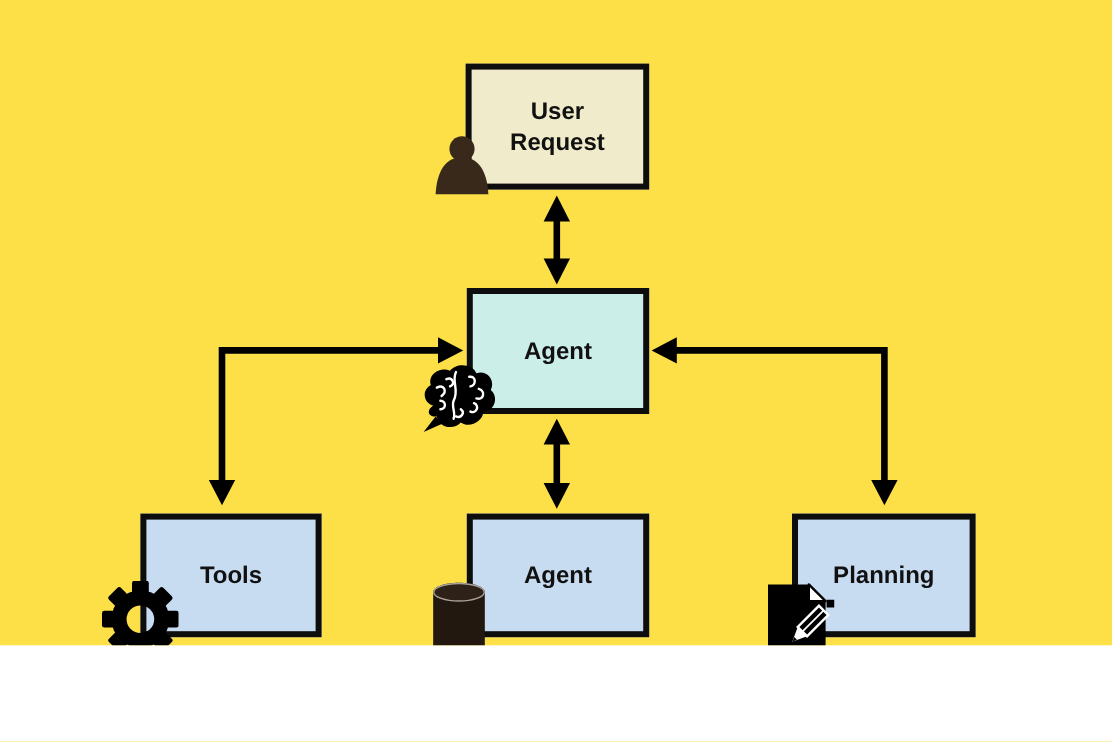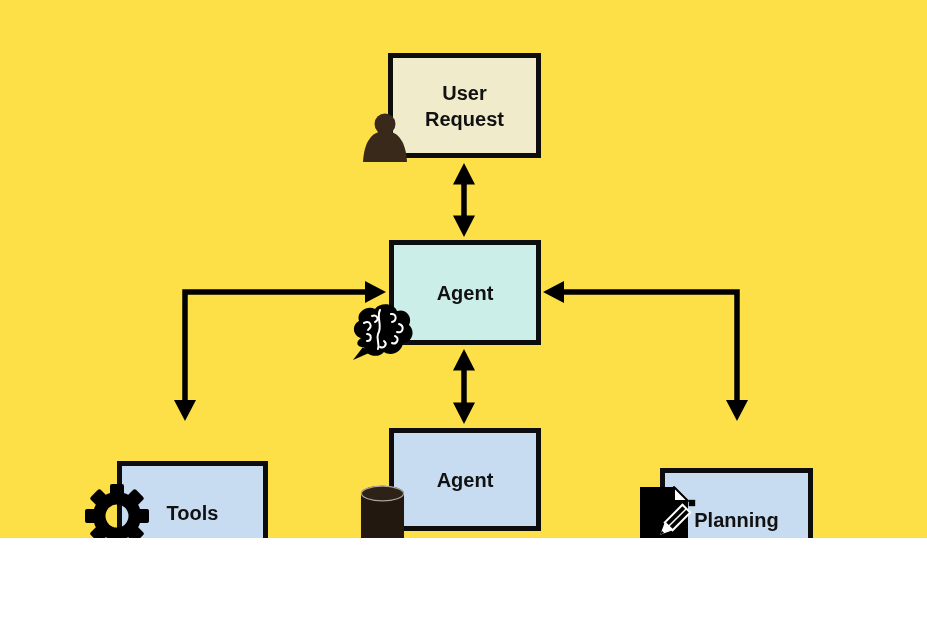--- a/index.html
+++ b/index.html
@@ -10,21 +10,21 @@
   .arrows-layer{position:absolute;left:0;top:0;width:927px;height:618px;}
   .node{
     position:absolute;box-sizing:border-box;
     border:5px solid #0d0d0d;
     display:flex;align-items:center;justify-content:center;
     font-weight:700;font-size:20px;color:#111;
     text-align:center;line-height:26px;white-space:pre-line;
   }
   #n-user-request{left:388px;top:53px;width:153px;height:105px;}
   #n-agent{left:389px;top:240px;width:152px;height:105px;}
-  #n-tools{left:117px;top:428px;width:151px;height:103px;margin-top:33px;}
+  #n-tools{left:117px;top:428px;width:151px;height:103px;}
   #n-memory{left:389px;top:428px;width:152px;height:103px;}
   #n-planning{left:660px;top:428px;width:153px;height:103px;}
   .icon{position:absolute;}
   #i-person{left:358px;top:112px;}
   #i-brain{left:350px;top:303px;}
   #i-gear{left:85px;top:484px;}
   #i-database{left:360px;top:484px;}
   #i-docpencil{left:638px;top:481px;}
 </style>
 </head>
@@ -61,21 +61,21 @@
   </div>
   <div class="node" id="n-agent" style="background-color: rgb(203, 238, 233);">
     <span>Agent</span>
   </div>
   <div class="node" id="n-tools" style="background-color: rgb(200, 220, 241);">
     <span>Tools</span>
   </div>
   <div class="node" id="n-memory" style="background-color: rgb(200, 220, 241);">
     <span>Agent</span>
   </div>
-  <div class="node" id="n-planning" style="background-color: rgb(200, 220, 241); margin-top: 40px;">
+  <div class="node" id="n-planning" style="background-color: rgb(200, 220, 241);">
     <span>Planning</span>
   </div>
 
   <svg class="icon" id="i-person" width="56" height="50" viewBox="0 0 56 50">
     <circle cx="27" cy="12" r="10.5" fill="#38291b"></circle>
     <path d="M27,19 C13,19 6,31 5,50 L49,50 C48,31 41,19 27,19 Z" fill="#38291b"></path>
   </svg>
 
   <svg class="icon" id="i-brain" width="64" height="58" viewBox="0 0 64 58">
     <path fill="#000" d="M11,35 C3,33 1,22 9,18 C6,9 17,2 25,6 C30,-1 44,0 47,8 C56,5 63,14 59,22 C66,28 62,40 53,40 C52,49 41,54 34,49 C28,56 15,53 14,44 C8,45 4,40 11,35 Z"></path>

